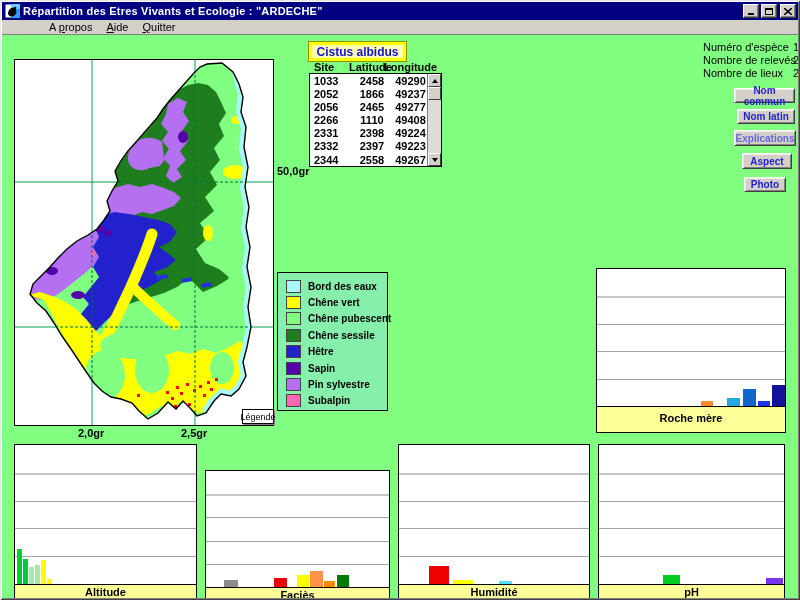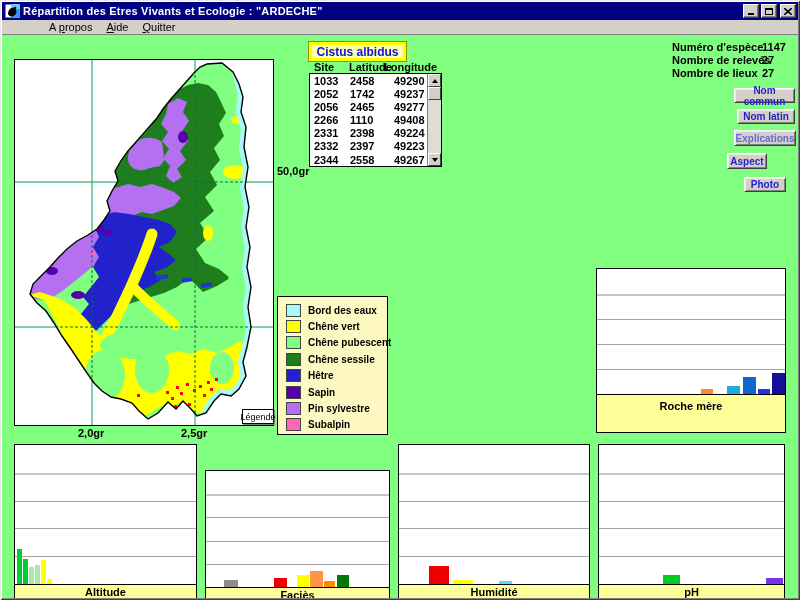--- a/index.html
+++ b/index.html
@@ -44,48 +44,48 @@
   .species-box{position:absolute;left:309px;top:42px;width:97px;height:19px;
        background:#FFFFB0;border:3px solid #FFFF00;outline:1px solid #909000;
        display:flex;align-items:center;justify-content:center;
        font-size:12px;font-weight:bold;color:#1111DD;}
   .tbl-head{position:absolute;top:61px;font-size:11px;font-weight:bold;color:#000;}
   .sites-box{position:absolute;left:309px;top:73px;width:133px;height:94px;
        background:#FFFFFF;border:1px solid #000;display:flex;}
   .sites-rows{flex:1;overflow:hidden;padding-top:1px;}
   .site-row{display:grid;grid-template-columns:36px 44px 1fr;height:13.1px;
        font-size:11px;font-weight:bold;color:#000;padding-left:4px;white-space:nowrap;}
-  .site-row .num{text-align:left;}
+  .site-row .num{text-align:center;}
   .sb{width:14px;background:#E0DCD4;border-left:1px solid #808080;display:flex;flex-direction:column;}
   .sb-btn{height:13px;background:#D4D0C8;border:1px solid;border-color:#FFF #404040 #404040 #FFF;
        display:flex;align-items:center;justify-content:center;padding:0;}
   .sb-thumb{height:13px;background:#D4D0C8;border:1px solid;border-color:#FFF #404040 #404040 #FFF;}
   .sb-track{flex:1;}
   .tri-up{width:0;height:0;border-left:3px solid transparent;border-right:3px solid transparent;border-bottom:4px solid #000;}
   .tri-dn{width:0;height:0;border-left:3px solid transparent;border-right:3px solid transparent;border-top:4px solid #000;}
   
   .info{position:absolute;left:672px;top:41px;width:126px;}
-  .info-row{position:relative;height:13px;font-size:11px;font-weight:bold;color:#000;white-space:nowrap;}
+  .info-row{position:relative;height:13px;font-size:11px;font-weight:normal;color:#000;white-space:nowrap;margin-left:31px;}
   .info-val{position:absolute;left:90px;}
   
-  .legend-box{position:absolute;left:277px;top:296px;width:111px;height:139px;
-       background:#fef9c3;border:1px solid #000;padding-top:5px;}
+  .legend-box{position:absolute;left:277px;top:272px;width:111px;height:139px;
+       background:#86efac;border:1px solid #000;padding-top:5px;}
   .leg-item{display:flex;align-items:center;height:16.4px;}
   .leg-swatch{width:15px;height:13px;margin-left:8px;border:1px solid #444;flex:none;}
   .leg-label{font-size:10px;font-weight:bold;color:#000;margin-left:7px;white-space:nowrap;}
   
   .chart-panel{position:absolute;border:1px solid #000;background:#FFFFFF;display:flex;flex-direction:column;}
   .chart-area{position:relative;flex:1;overflow:hidden;}
   .gl{position:absolute;left:0;right:0;height:1px;background:#A4A4A4;}
   .gl.g1{top:20%;height:2px;background:#C6C6C6;}
   .gl.g2{top:40%;} .gl.g3{top:60%;} .gl.g4{top:80%;}
   .bar{position:absolute;bottom:0;}
   .chart-label{height:14px;border-top:1px solid #000;background:#FFFF99;
        font-size:11px;font-weight:bold;color:#000;text-align:center;line-height:14px;}
-  .chart-label.tall{height:38px;line-height:22px;}
+  .chart-label.tall{height:26px;line-height:22px;}
 </style>
 </head>
 <body>
 
 <div class="win-frame"></div>
 
 <div class="titlebar">
   <svg class="app-icon" viewBox="0 0 15 14">
     <rect x="0" y="0" width="15" height="14" fill="#FFFFFF" stroke="#000080"></rect>
     <rect x="6" y="0" width="9" height="14" fill="#3399FF"></rect>
@@ -227,21 +227,21 @@
 
 <div class="sites-box">
   <div class="sites-rows" id="sites-rows">
       <div class="site-row">
         <span>1033</span>
         <span class="num">2458</span>
         <span class="num">49290</span>
       </div>
       <div class="site-row">
         <span>2052</span>
-        <span class="num">1742</span>
+        <span class="num">1866</span>
         <span class="num">49237</span>
       </div>
       <div class="site-row">
         <span>2056</span>
         <span class="num">2465</span>
         <span class="num">49277</span>
       </div>
       <div class="site-row">
         <span>2266</span>
         <span class="num">1110</span>
@@ -277,21 +277,21 @@
 
 <div class="info">
   <div class="info-row"><span>Numéro d'espèce</span><span class="info-val">1147</span></div>
   <div class="info-row"><span>Nombre de relevés</span><span class="info-val">27</span></div>
   <div class="info-row"><span>Nombre de lieux</span><span class="info-val">27</span></div>
 </div>
 
 <button class="btn95" style="left:734px;top:88px;width:61px;height:15px">Nom commun</button>
 <button class="btn95" style="left:737px;top:109px;width:58px;height:15px">Nom latin</button>
 <button class="btn95" style="left:734px;top:130px;width:62px;height:16px;color:#6666DD">Explications</button>
-<button class="btn95" style="left:727px;top:153px;width:40px;height:16px">Aspect</button>
+<button class="btn95" style="left:742px;top:153px;width:50px;height:16px">Aspect</button>
 <button class="btn95" style="left:744px;top:177px;width:42px;height:15px">Photo</button>
 
 <div class="legend-box" id="legend-box">
     <div class="leg-item">
       <span class="leg-swatch" style="background: rgb(168, 248, 248);"></span>
       <span class="leg-label">Bord des eaux</span>
     </div>
     <div class="leg-item">
       <span class="leg-swatch" style="background: rgb(255, 255, 0);"></span>
       <span class="leg-label">Chêne vert</span>

